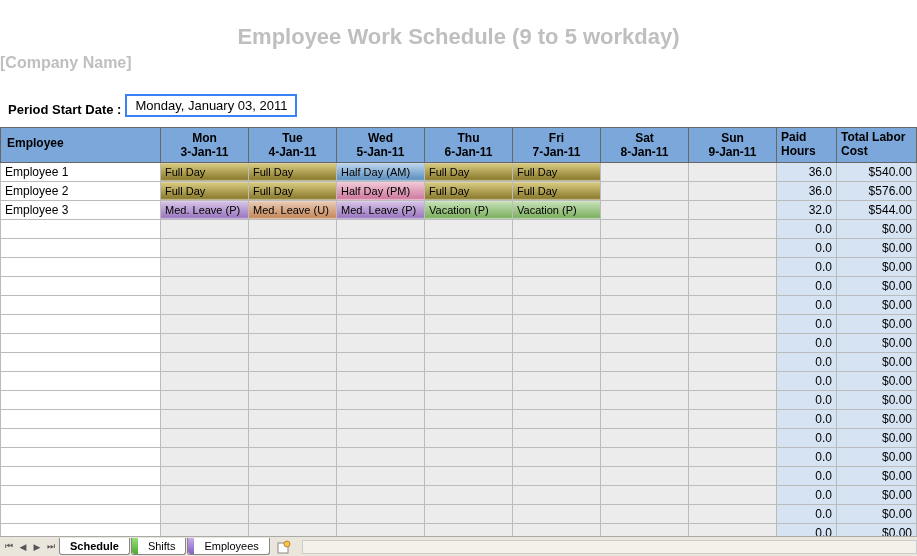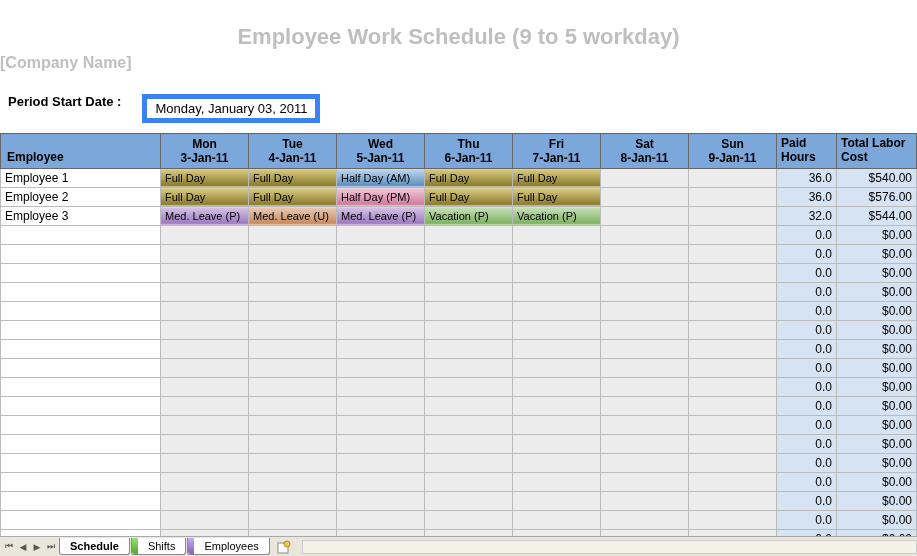--- a/index.html
+++ b/index.html
@@ -22,30 +22,30 @@
 .subtitle {
   text-align: left;
   font-size: 16px;
   font-weight: bold;
   color: #bfbfbf;
   padding-top: 4px;
   padding-bottom: 16px;
 }
 .period-row {
   display: flex;
-  align-items: flex-start;
+  align-items: flex-end;
   padding: 6px 8px 10px 8px;
-  gap: 21px;
+  gap: 4px;
 }
 .period-label {
   font-weight: bold;
   font-size: 13px;
 }
 .period-value {
-  border: 5px solid #3b82f6;
+  border: 2px solid #3b82f6;
   padding: 2px 8px;
   font-size: 13px;
   min-width: 170px;
   background: #fff;
 }
 table {
   border-collapse: collapse;
   width: 100%;
   table-layout: fixed;
 }
@@ -57,21 +57,21 @@
   background: #7ba7db;
   border: 1px solid #666;
   font-size: 12px;
   padding: 2px 4px;
   text-align: center;
   vertical-align: middle;
 }
 th.emp-head {
   text-align: left;
   vertical-align: bottom;
-  padding-bottom: 4px;
+  padding-bottom: 12px;
   padding-left: 6px;
 }
 th.right-head {
   text-align: left;
   vertical-align: bottom;
   padding-bottom: 4px;
   padding-left: 4px;
 }
 .dayname { font-weight: bold; display: block; }
 .daydate { font-weight: bold; display: block; }

